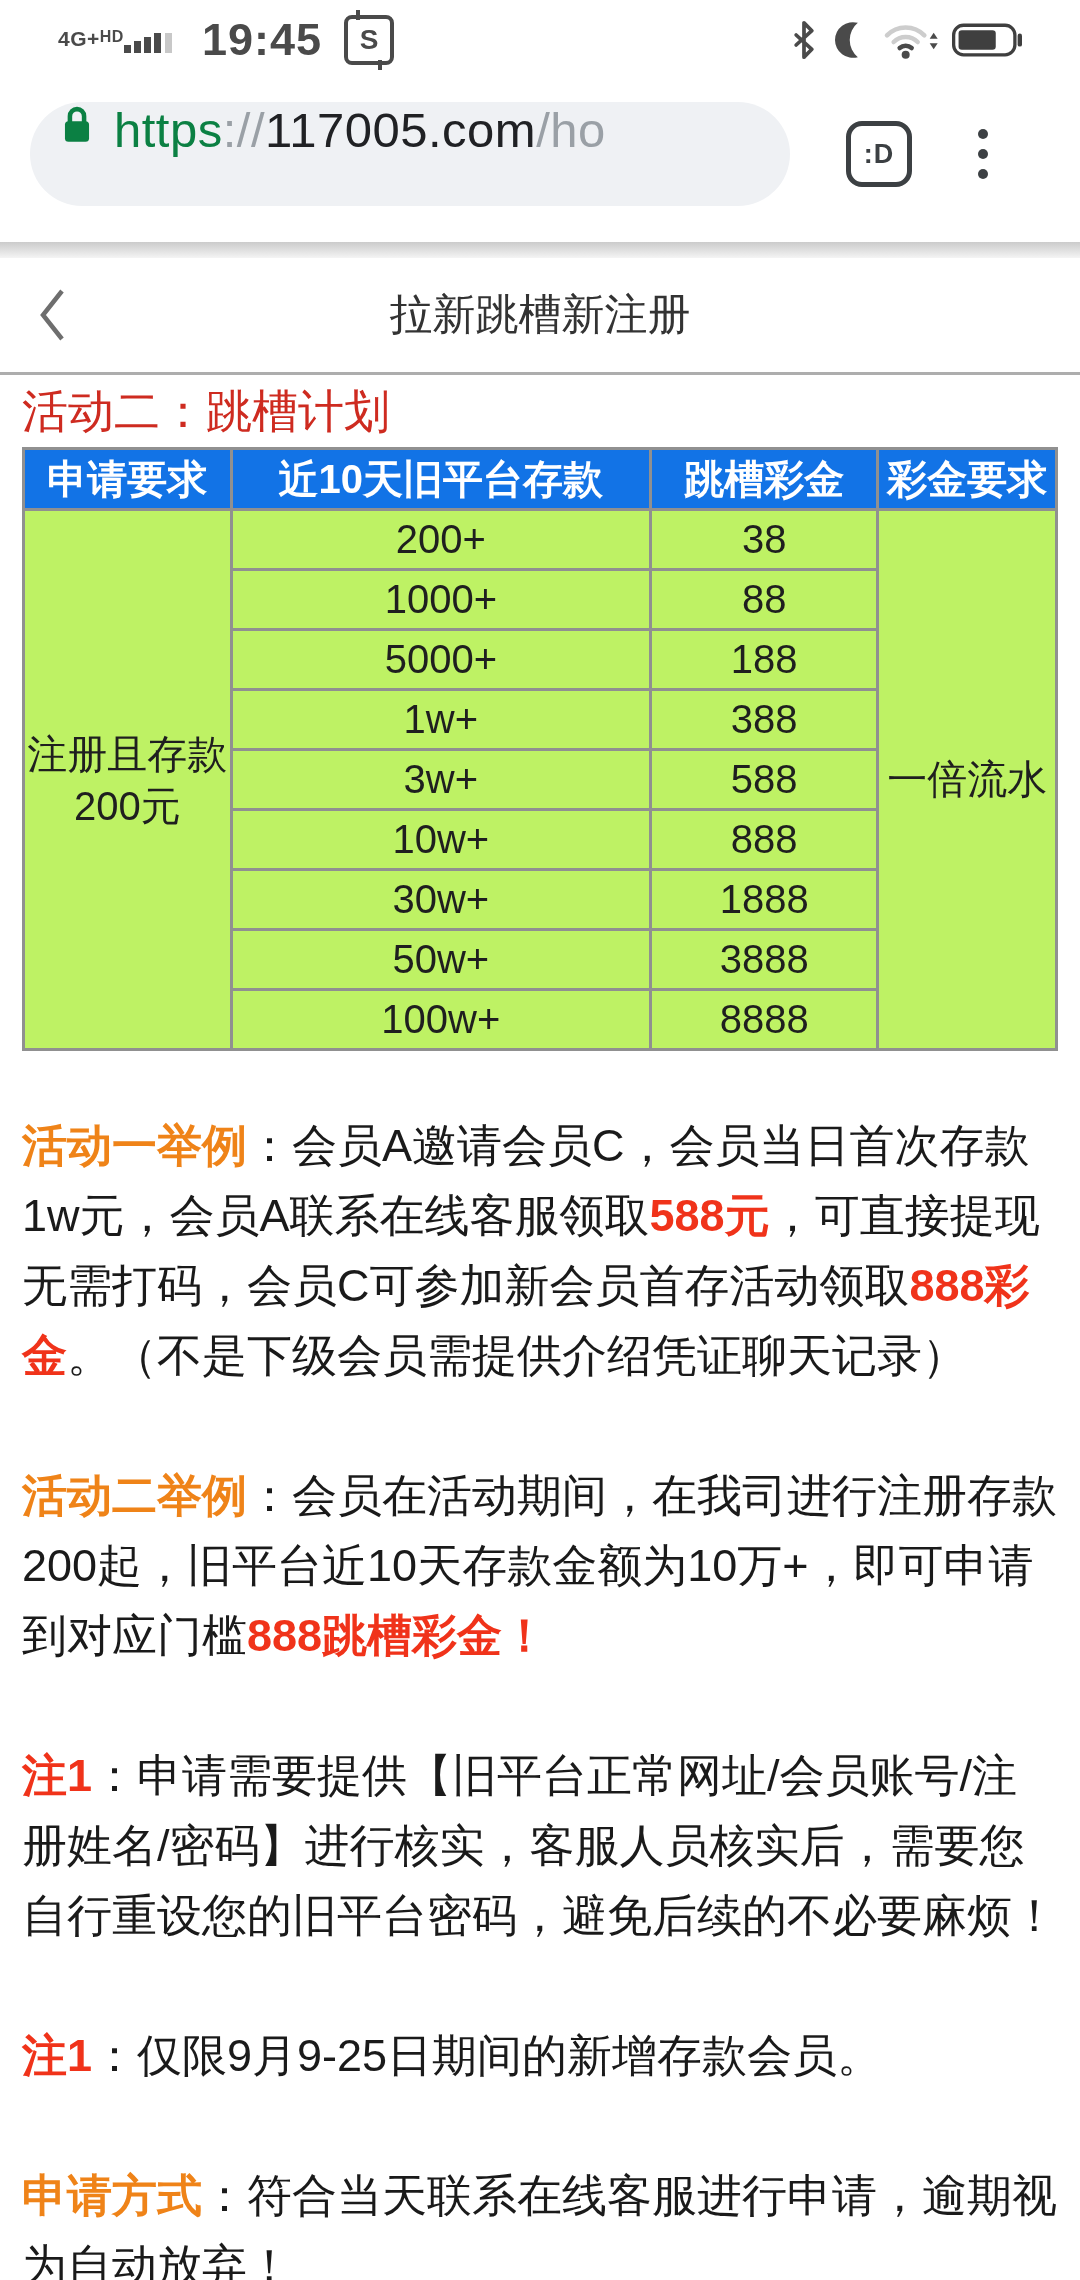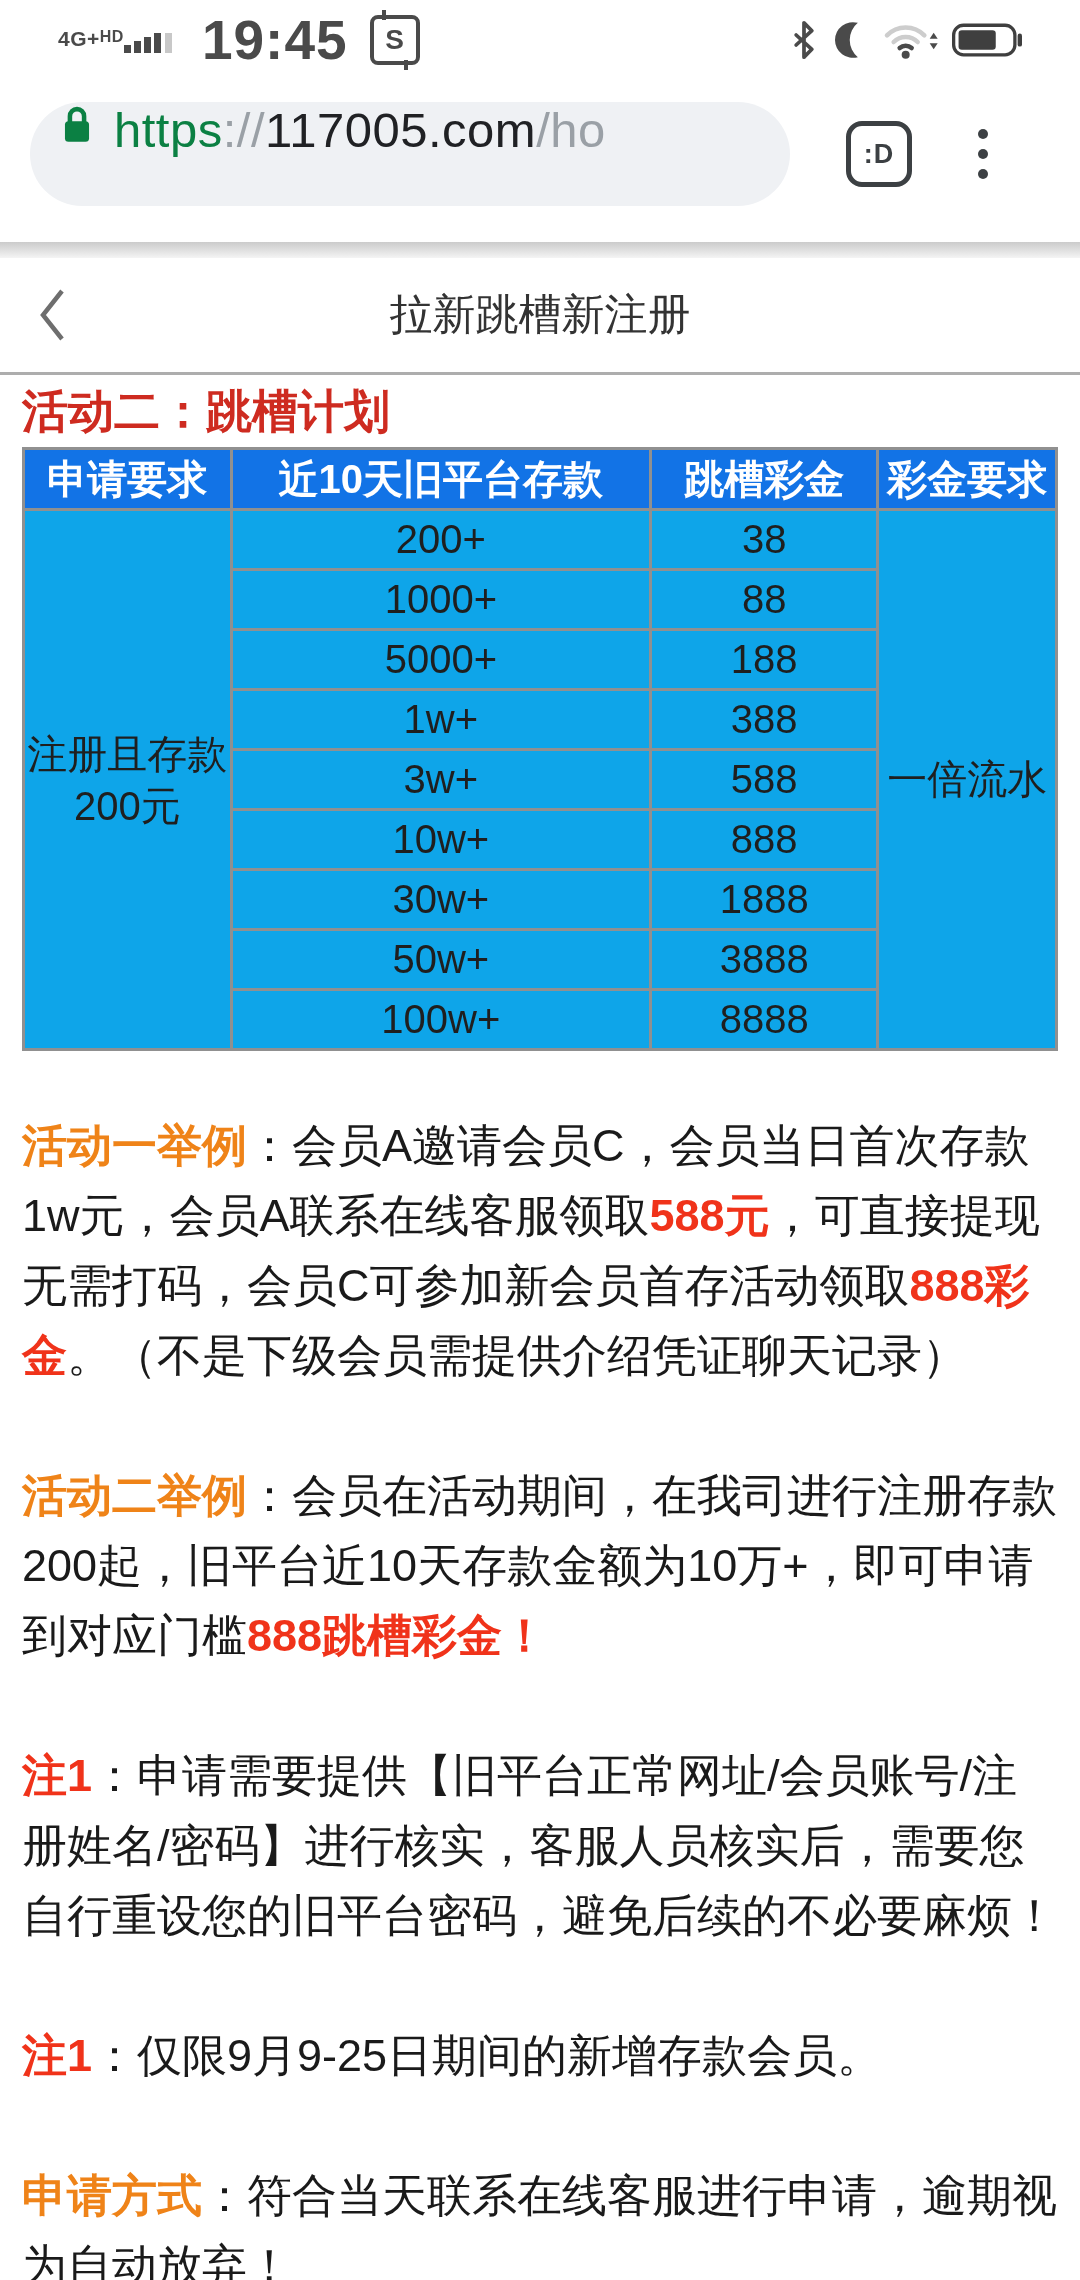--- a/index.html
+++ b/index.html
@@ -11,21 +11,21 @@
   
   .status-bar{
     height:66px;display:flex;justify-content:space-between;align-items:center;
     padding:14px 58px 0 58px;box-sizing:border-box;color:var(--status-icon,#4a4a4a);
   }
   .sb-left{display:flex;align-items:center;}
   .net{display:flex;flex-direction:row;align-items:flex-start;line-height:1;}
   .net-label{font-size:21px;font-weight:bold;letter-spacing:0.5px;}
   .net-hd{font-size:16px;vertical-align:4px;font-weight:bold;}
   .bars{margin-top:3px;}
-  .time{font-size:55px;font-weight:600;margin-left:26px;letter-spacing:1px;}
+  .time{font-size:45px;font-weight:600;margin-left:26px;letter-spacing:1px;}
   .sshot{
     width:42px;height:42px;border:4px solid var(--status-icon,#4a4a4a);border-radius:8px;
     display:flex;align-items:center;justify-content:center;margin-left:22px;
     font-size:28px;font-weight:bold;position:relative;
   }
   .sshot:before,.sshot:after{content:"";position:absolute;background:var(--status-icon,#4a4a4a);}
   .sshot:before{width:4px;height:10px;left:8px;top:-9px;}
   .sshot:after{width:4px;height:10px;right:8px;bottom:-9px;}
   .sb-right{display:flex;align-items:center;gap:13px;}
   
@@ -51,31 +51,31 @@
     height:114px;position:relative;display:flex;align-items:center;background:#fff;
     border-bottom:3px solid #ADADAD;
   }
   .back-btn{position:absolute;left:36px;top:28px;}
   .page-title{
     position:absolute;left:0;right:0;text-align:center;font-size:43px;color:#333;
   }
   
   .content{padding:0 22px;}
   .promo-heading{
-    margin:8px 0 0 0;font-size:46px;line-height:56px;font-weight:bold;
+    margin:8px 0 0 0;font-size:46px;line-height:56px;font-weight:normal;
     color:var(--heading-red,#CE2B20);
   }
   table.promo{border-collapse:collapse;width:100%;margin-top:8px;table-layout:fixed;}
   table.promo,table.promo th,table.promo td{border:3px solid var(--table-border,#909090);}
   table.promo th{
     background:var(--accent-blue,#1273E6);color:#fff;font-size:40px;font-weight:bold;
     height:58px;padding:0;text-align:center;
   }
   table.promo td{
-    font-size:40px;color:#1F1F1F;text-align:center;height:57px;padding:0;background:#0ea5e9;
+    font-size:40px;color:#1F1F1F;text-align:center;height:57px;padding:0;background:#bef264;
   }
   td.span-cell div{line-height:52px;}
   col.w1{width:20.1%;} col.w2{width:40.6%;} col.w3{width:22.0%;} col.w4{width:17.3%;}
   p.promo{margin:70px 0 0 0;font-size:45px;line-height:70px;color:var(--text-dark,#1A1A1A);}
   p.promo.first{margin-top:60px;}
   .seg-orange{color:var(--orange,#EF8318);font-weight:bold;}
   .seg-red{color:var(--inline-red,#F0331A);font-weight:bold;text-align:center;}
 </style>
 </head>
 <body>

